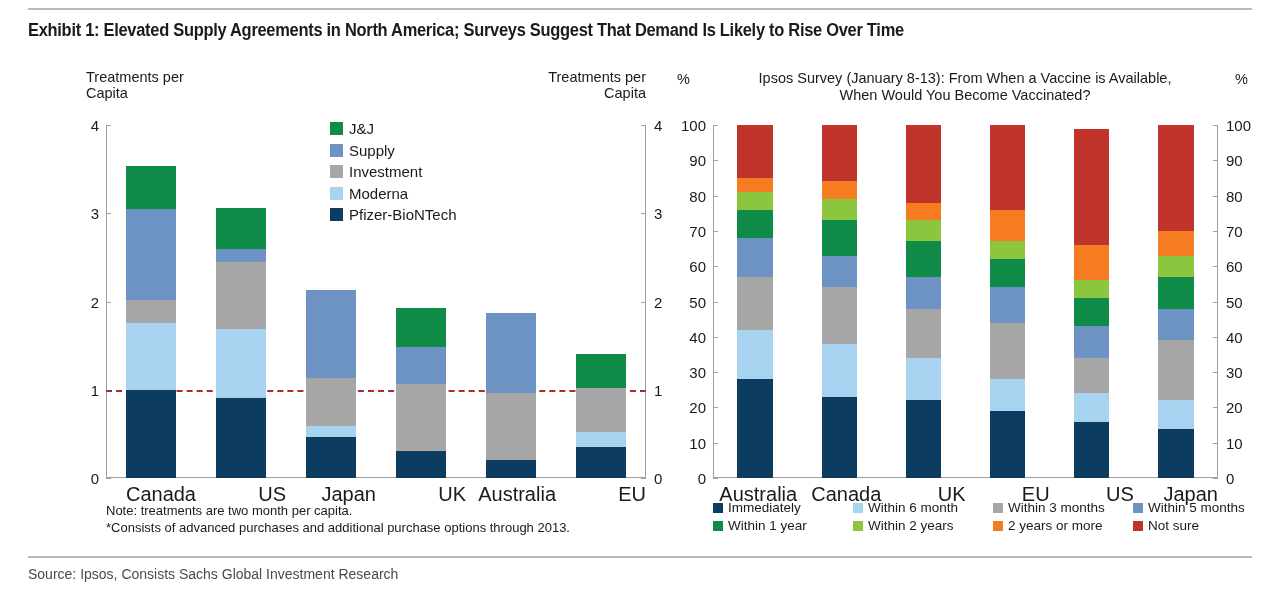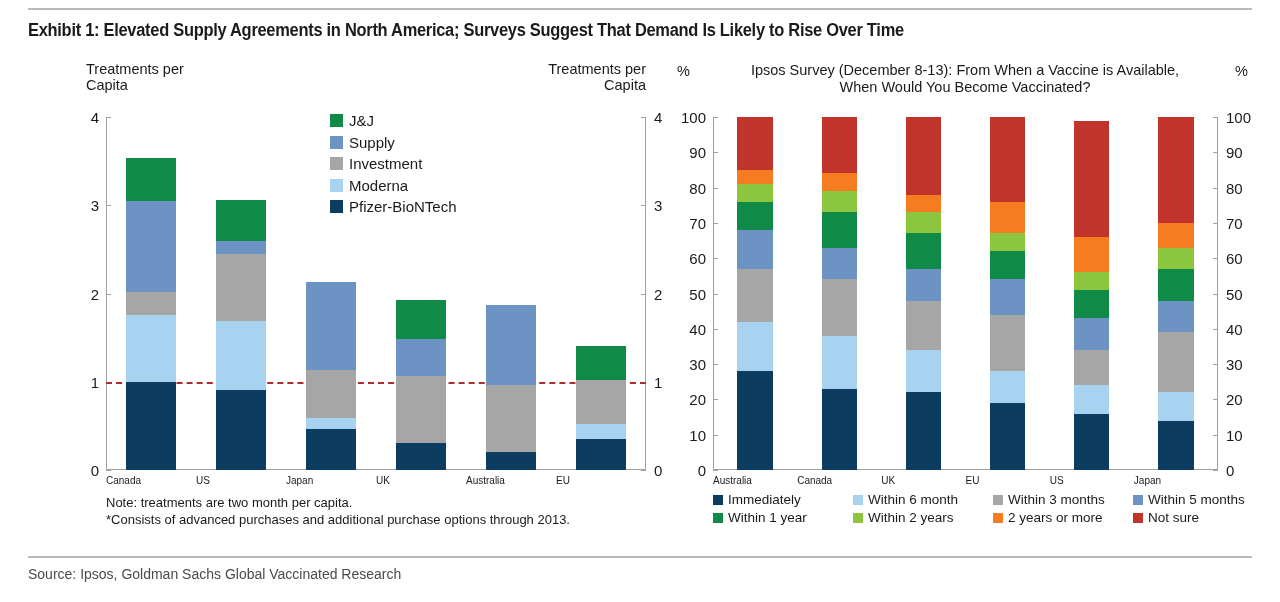--- a/index.html
+++ b/index.html
@@ -27,21 +27,21 @@
   .bottom-rule {
     position: absolute; left: 28px; top: 556px; width: 1224px;
     height: 2px; background: #b8b8b8;
   }
   .source-line {
     position: absolute; left: 28px; top: 566px;
     font-size: 14px; color: #4a4a4a;
   }
 
   
-  .panel { position: absolute; top: 62px; height: 480px; text-decoration: underline; }
+  .panel { position: absolute; top: 70px; height: 480px; text-decoration: underline; }
   .panel-left  { left: 20px;  width: 640px; }
   .panel-right { left: 655px; width: 625px; }
 
   .ax-corner-label {
     position: absolute; font-size: 14.5px; line-height: 15.5px; color: #1a1a1a;
   }
   .p-title {
     position: absolute; font-size: 14.5px; line-height: 17px;
     color: #1a1a1a; text-align: center;
   }
@@ -70,22 +70,22 @@
   .threshold-line {
     position: absolute; left: 0; width: 100%; height: 0;
     border-top: 2px dashed #b02c2c;
   }
 
   .bars-layer { position: absolute; left: 0; top: 0; width: 100%; height: 100%; }
   .bar-group { position: absolute; bottom: 0; height: 100%; }
   .seg { position: absolute; left: 0; width: 100%; }
 
   .cat-label {
-    position: absolute; font-size: 10px; color: #1a1a1a;
-    text-align: left; white-space: nowrap;
+    position: absolute; font-size: 20px; color: #1a1a1a;
+    text-align: right; white-space: nowrap;
   }
 
   
   .legend-left {
     position: absolute; left: 310px; top: 48px;
     font-size: 15px; line-height: 21.5px;
   }
   .legend-left .row { display: flex; align-items: center; height: 21.5px; }
   .legend-left .sw {
     width: 13px; height: 13px; margin-right: 6px; flex: 0 0 13px;
@@ -231,21 +231,21 @@
       <div>*Consists of advanced purchases and additional purchase options through 2013.</div>
     </div>
   </div>
 
   <div class="panel panel-right">
 
     <div class="ax-corner-label" style="left:22px; top:2px;">%</div>
 
     <div class="ax-corner-label" style="left:580px; top:2px;">%</div>
 
-    <div class="p-title" style="left:90px; top:0px; width:440px;">Ipsos Survey (December 8-13): From When a Vaccine is Available, When Would You Become Vaccinated?</div>
+    <div class="p-title" style="left:90px; top:0px; width:440px;">Ipsos Survey (January 8-13): From When a Vaccine is Available, When Would You Become Vaccinated?</div>
 
     <div class="plot plot-right">
       <div class="axis-line axis-v" style="left:0;"></div>
       <div class="axis-line axis-v" style="right:0;"></div>
       <div class="axis-line axis-h" style="bottom:0;"></div>
 
       <div id="right-ticks">
           <div class="tick" style="left: 0px; top: 353px;"></div>
           <div class="tick" style="right: 0px; top: 353px;"></div>
           <div class="tick-label left-side" style="width: 32px; left: -39px; top: 346px;">0</div>
@@ -394,14 +394,14 @@
           <span>2 years or more</span>
         </div>
         <div class="row">
           <span class="sw" style="background: rgb(192, 52, 44);"></span>
           <span>Not sure</span>
         </div>
       </div>
   </div>
 
   <div class="bottom-rule"></div>
-  <div class="source-line">Source: Ipsos, Goldman Sachs Global Vaccinated Research</div>
+  <div class="source-line">Source: Ipsos, Consists Sachs Global Investment Research</div>
 </div>
 
 </body></html>

